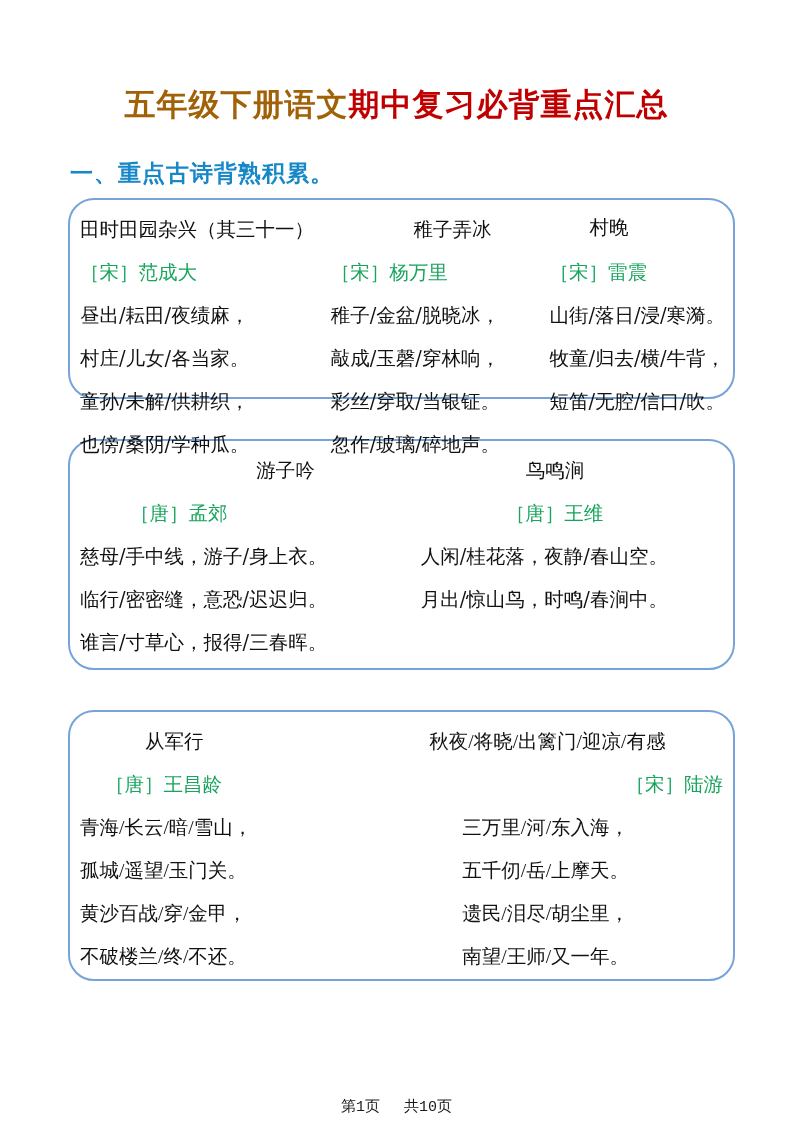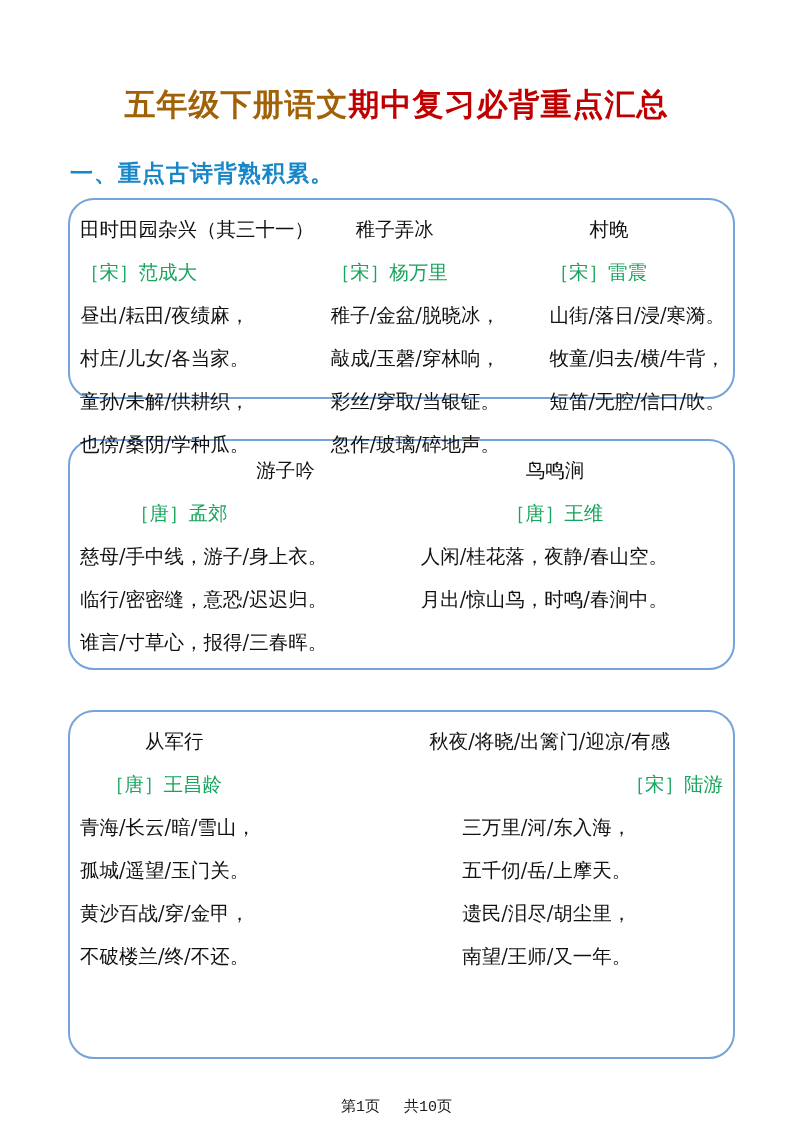--- a/index.html
+++ b/index.html
@@ -36,34 +36,34 @@
     width: 667px;
     box-sizing: border-box;
     border: 2px solid #76a3d9;
     border-radius: 26px;
     padding: 8px 10px 6px 10px;
     display: grid;
     background: #ffffff;
   }
   .box1 { margin-top: 9px;  grid-template-columns: 39% 34% 27%; height: 201px; }
   .box2 { margin-top: 40px; grid-template-columns: 53% 47%;     height: 231px; }
-  .box3 { margin-top: 40px; grid-template-columns: 54% 46%;     height: 349px; }
+  .box3 { margin-top: 40px; grid-template-columns: 54% 46%;     height: 271px; font-family: Liberation Serif, serif; }
 
   .poem-title, .poem-author, .poem-line {
     line-height: 43px;
     font-size: 19.5px;
     white-space: nowrap;
   }
   .poem-title  { color: #111111; }
   .poem-author { color: #17a45c; }
   .poem-line   { color: #111111; }
 
   
-  .box1 .poem:nth-child(2) .poem-title { padding-left: 25px; }
-  .box1 .poem:nth-child(3) .poem-title { padding-left: 40px; }
+  .box1 .poem:nth-child(2) .poem-title { padding-left: 25px; text-align: center; }
+  .box1 .poem:nth-child(3) .poem-title { padding-left: 40px; font-family: Liberation Mono, monospace; }
   .box2 .poem:nth-child(1) .poem-title  { padding-left: 70px; text-align: center; }
   .box2 .poem:nth-child(1) .poem-author { padding-left: 50px; }
   .box2 .poem:nth-child(2) .poem-title  { padding-left: 105px; }
   .box2 .poem:nth-child(2) .poem-author { padding-left: 85px; }
   .box3 .poem:nth-child(1) .poem-title  { padding-left: 65px; }
   .box3 .poem:nth-child(1) .poem-author { padding-left: 25px; }
   .box3 .poem:nth-child(2) .poem-title  { padding-left: 2px; }
   .box3 .poem:nth-child(2) .poem-author { padding-left: 65px; text-align: right; }
   .box3 .poem:nth-child(2) .poem-line   { padding-left: 35px; }
 

